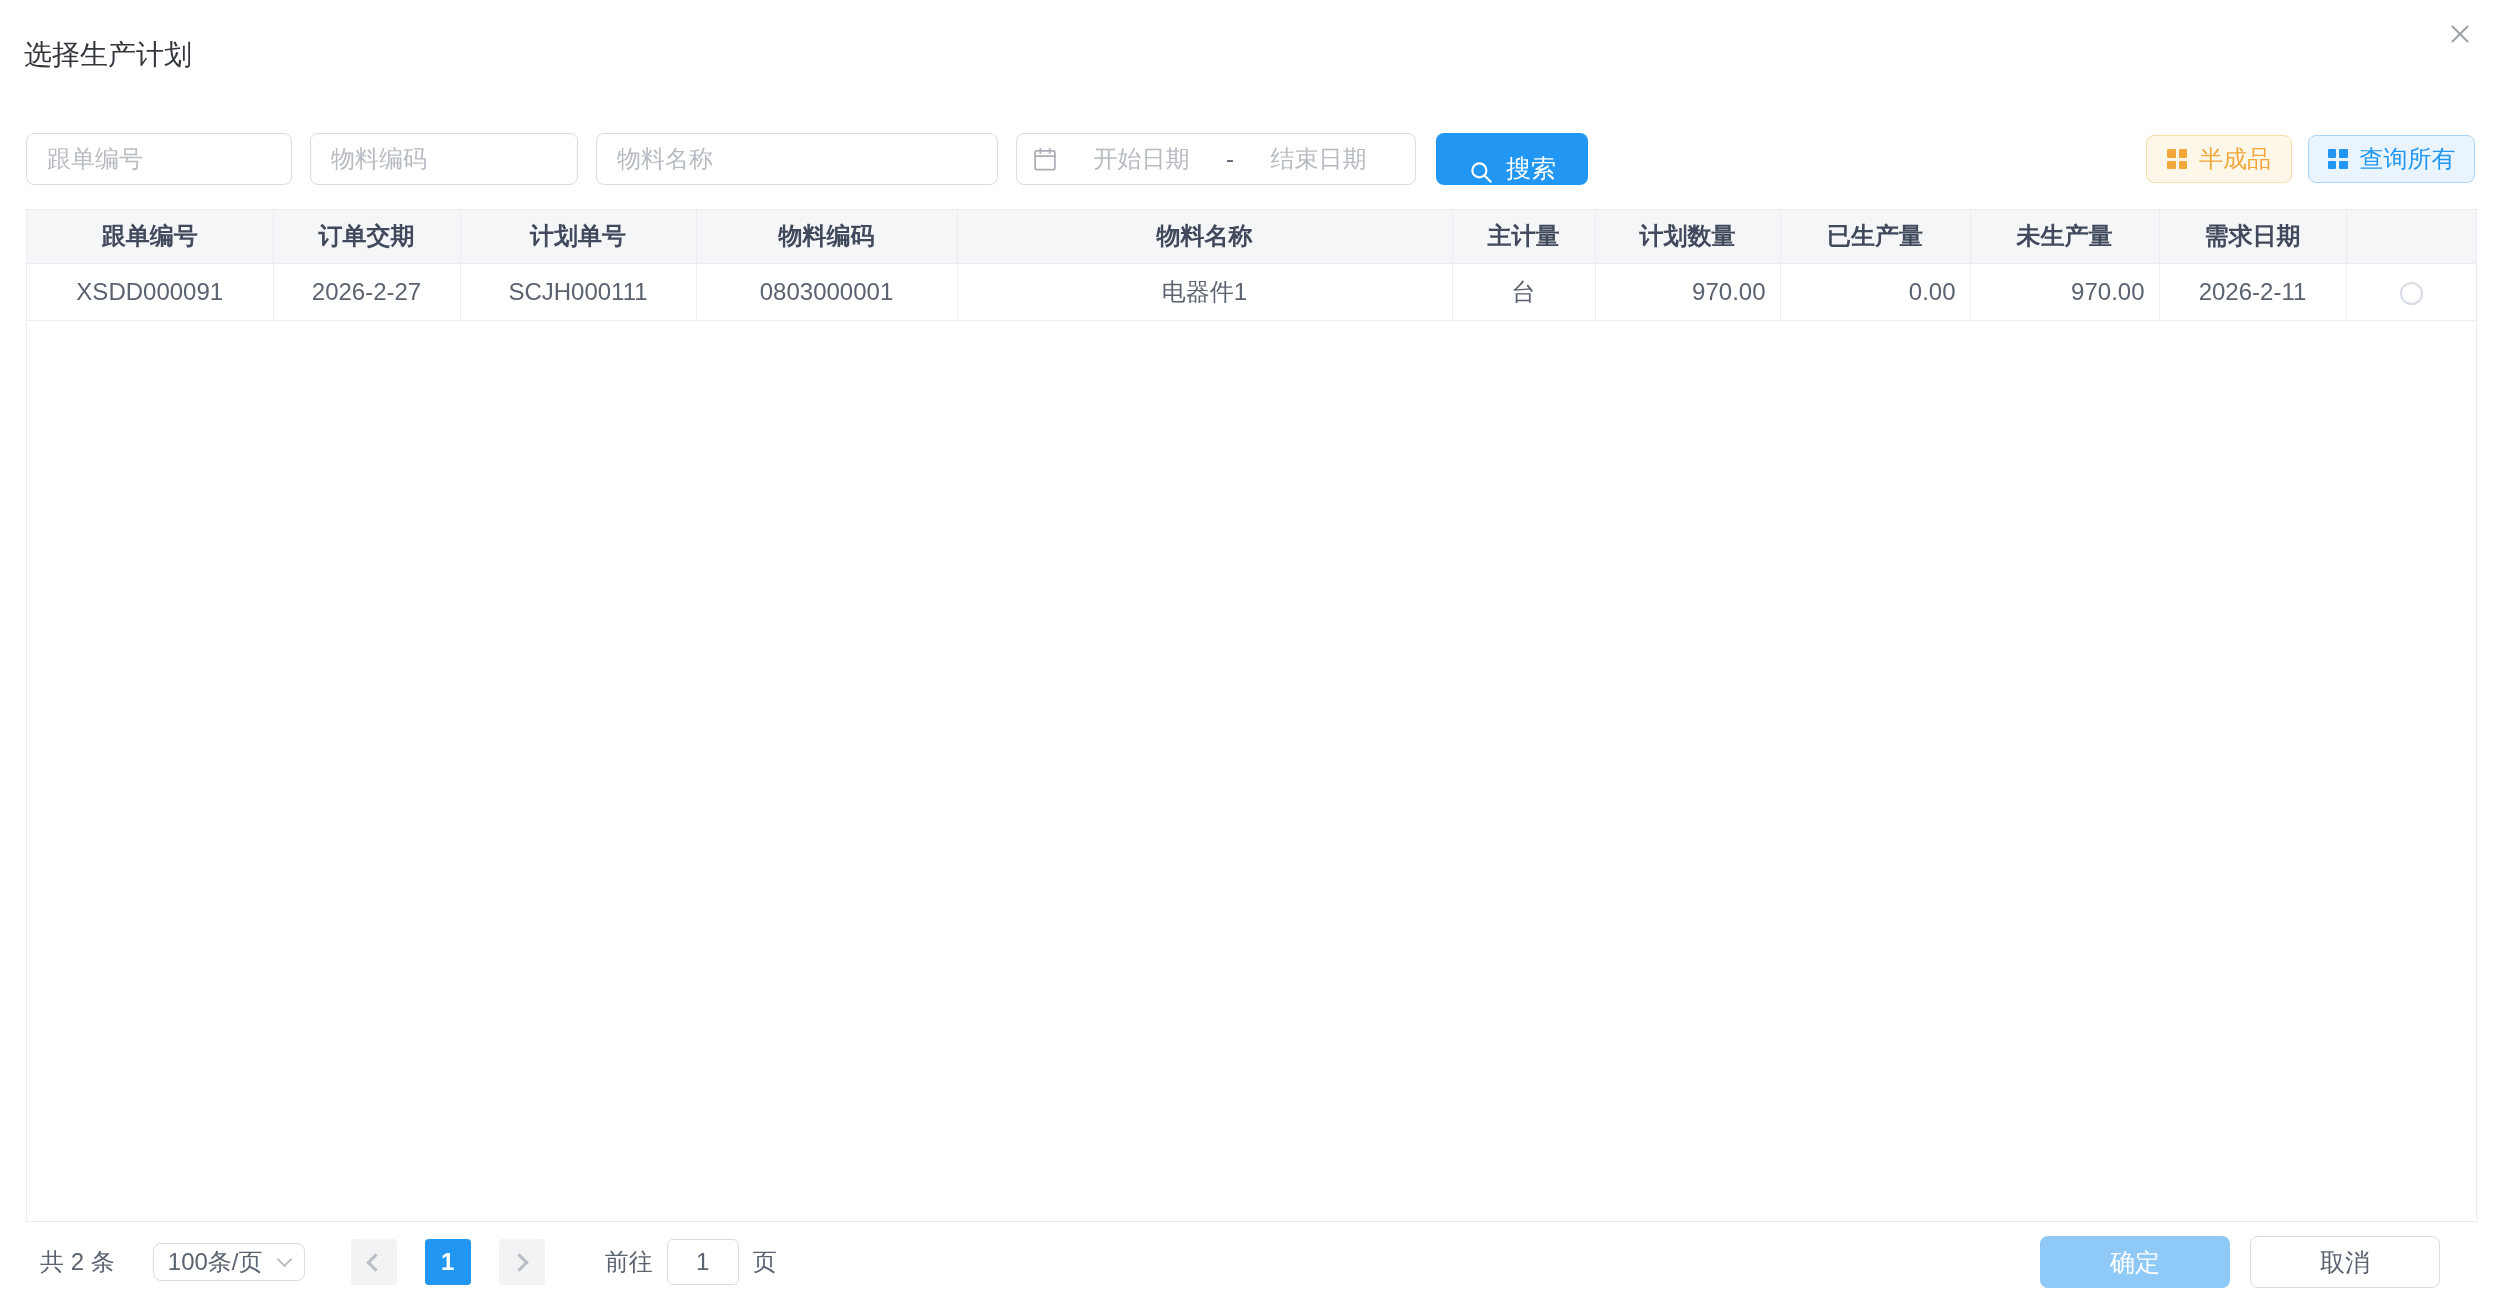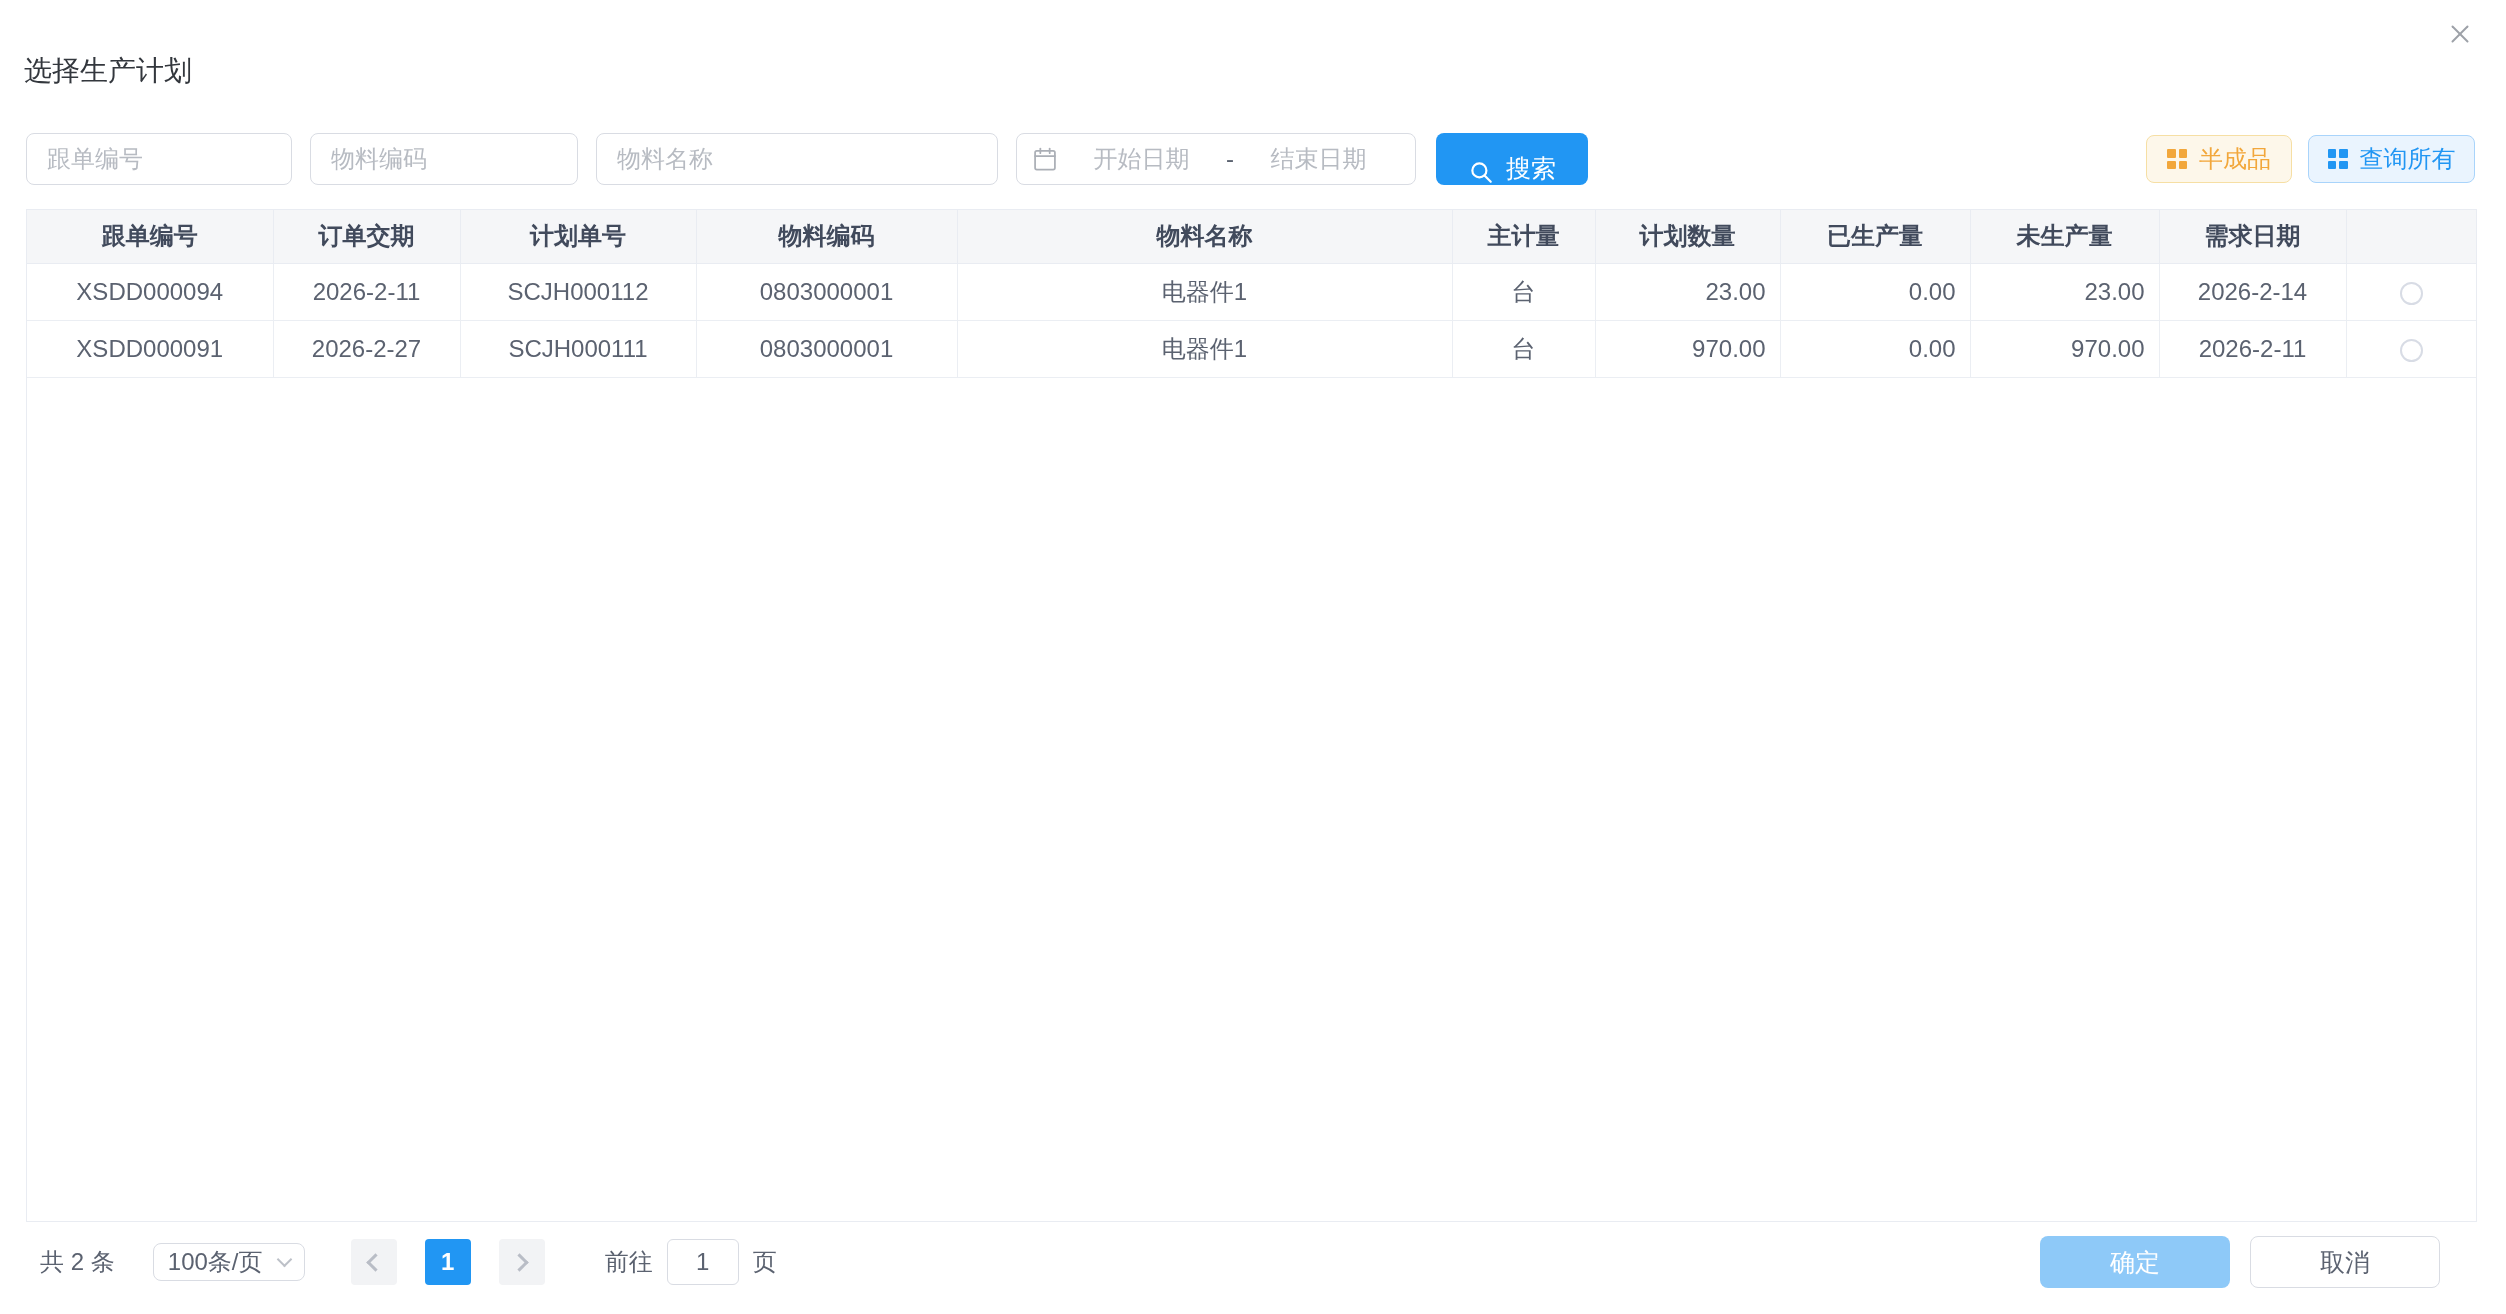--- a/index.html
+++ b/index.html
@@ -3,21 +3,21 @@
 <meta charset="utf-8">
 <style>
   * { margin:0; padding:0; box-sizing:border-box; }
   html,body { width:2506px; height:1314px; }
   body {
     position:relative; background:#ffffff; overflow:hidden;
     font-family:"Liberation Sans","DejaVu Sans",sans-serif;
     color:#5B6270;
   }
   
-  .dlg-title { position:absolute; left:24px; top:52px; font-size:28px; color:#33373D; font-weight:400; }
+  .dlg-title { position:absolute; left:24px; top:36px; font-size:28px; color:#33373D; font-weight:400; }
   .close-btn { position:absolute; top:16px; right:28px; width:36px; height:36px; display:flex; align-items:center; justify-content:center; cursor:pointer; background:none; border:none; }
 
   
   .filters { position:absolute; left:26px; top:133px; width:2449px; height:52px; display:flex; align-items:stretch; }
   .f-input {
     border:1px solid #D9DCE3; border-radius:8px; background:#fff;
     font-size:24px; color:#5B6270; padding:0 20px; outline:none;
   }
   .f-input::placeholder { color:#B7BBC2; }
   .w1 { width:266px; }
@@ -164,33 +164,20 @@
         <th>主计量</th>
         <th>计划数量</th>
         <th>已生产量</th>
         <th>未生产量</th>
         <th>需求日期</th>
         <th></th>
       </tr>
     </thead>
     <tbody>
       <tr>
-        <td>XSDD000094</td>
-        <td>2026-2-11</td>
-        <td>SCJH000112</td>
-        <td>0803000001</td>
-        <td>电器件1</td>
-        <td>台</td>
-        <td class="num">23.00</td>
-        <td class="num">0.00</td>
-        <td class="num">23.00</td>
-        <td>2026-2-14</td>
-        <td><span class="radio"></span></td>
-      </tr>
-      <tr>
         <td>XSDD000091</td>
         <td>2026-2-27</td>
         <td>SCJH000111</td>
         <td>0803000001</td>
         <td>电器件1</td>
         <td>台</td>
         <td class="num">970.00</td>
         <td class="num">0.00</td>
         <td class="num">970.00</td>
         <td>2026-2-11</td>

